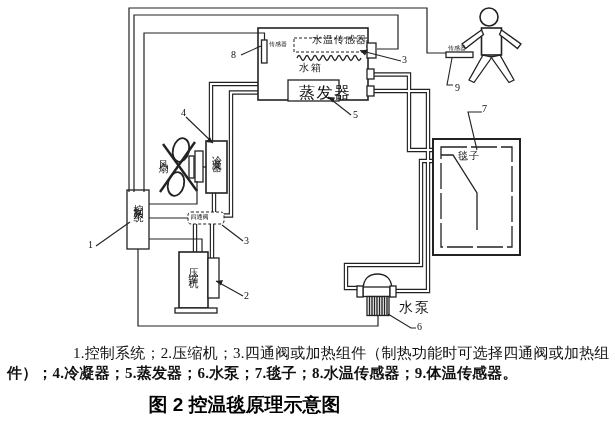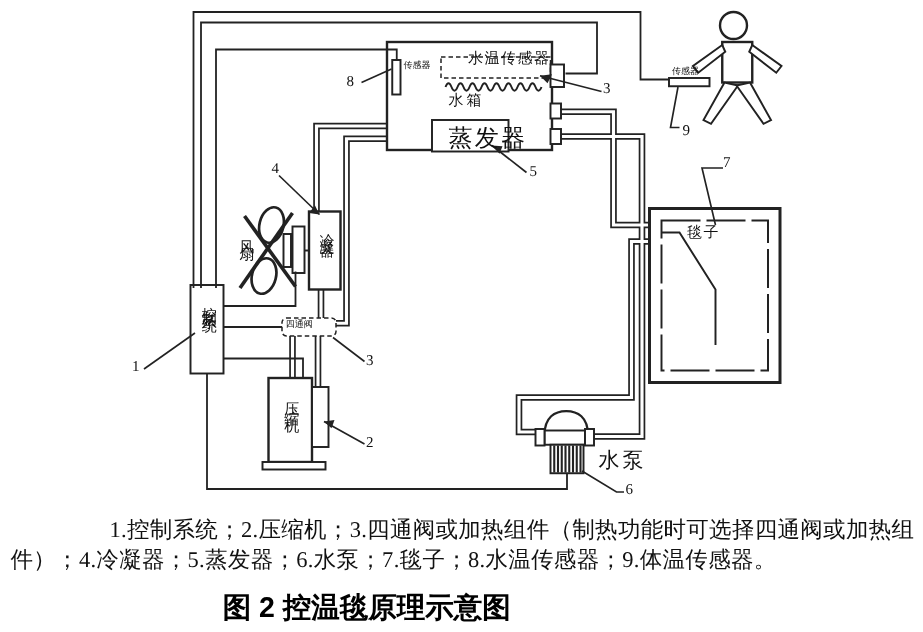--- a/index.html
+++ b/index.html
@@ -169,15 +169,15 @@
     <div class="lbl num" style="left:402px;top:55px;">3</div>
     <div class="lbl num" style="left:181px;top:108px;">4</div>
     <div class="lbl num" style="left:353px;top:110px;">5</div>
     <div class="lbl num" style="left:417px;top:322px;">6</div>
     <div class="lbl num" style="left:482px;top:104px;">7</div>
     <div class="lbl num" style="left:231px;top:50px;">8</div>
     <div class="lbl num" style="left:455px;top:83px;">9</div>
   </div>
 
   <div class="cap" style="left:45px;top:344px;margin-left:28px;">1.控制系统；2.压缩机；3.四通阀或加热组件（制热功能时可选择四通阀或加热组</div>
-  <div class="cap" style="left:7px;top:364px;">件）；4.冷凝器；5.蒸发器；6.水泵；7.毯子；8.水温传感器；9.体温传感器。</div>
+  <div class="cap" style="left:7px;top:364px;font-weight:bold;">件）；4.冷凝器；5.蒸发器；6.水泵；7.毯子；8.水温传感器；9.体温传感器。</div>
   <div class="figtitle">图 2  控温毯原理示意图</div>
 </div>
 
 </body></html>

